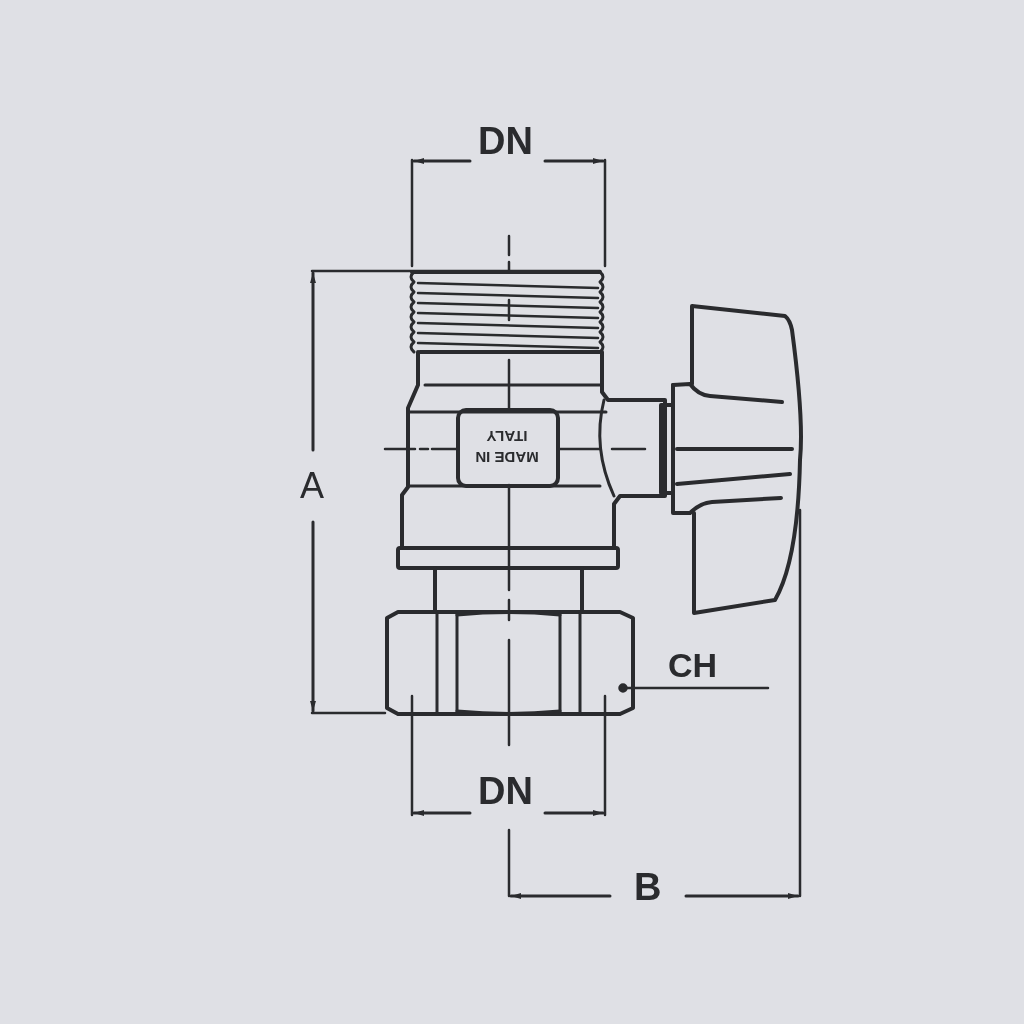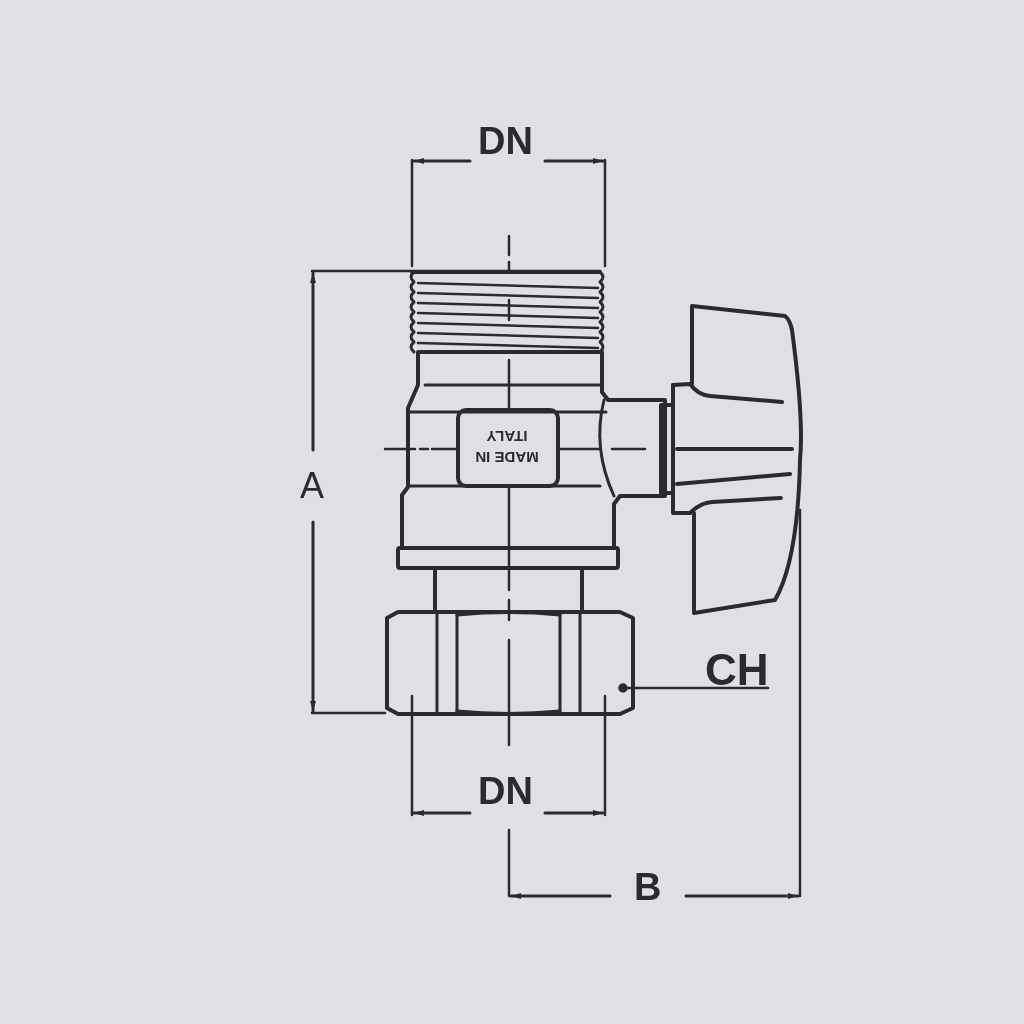--- a/index.html
+++ b/index.html
@@ -4,21 +4,21 @@
 <style>
   html, body { margin:0; padding:0; }
   body { width:1024px; height:1024px; background:#dfe0e5; overflow:hidden; }
   .stage { position:relative; width:1024px; height:847px; }
   svg { position:absolute; left:0; top:0; }
   .lbl { position:absolute; font-family:"Liberation Sans", sans-serif; font-weight:bold; color:#2a2b2e; line-height:1; }
   .dn-top { left:478px; top:122px; font-size:38px; }
   .dn-bot { left:478px; top:772px; font-size:38px; }
   .lbl-a { left:300px; top:468px; font-size:36px; font-weight:normal; }
   .lbl-b { left:634px; top:868px; font-size:38px; }
-  .lbl-ch { left:705px; top:648px; font-size:44px; }
+  .lbl-ch { left:668px; top:648px; font-size:34px; }
   .stamp { position:absolute; left:458px; top:410px; width:98px; height:74px; display:flex; flex-direction:column; align-items:center; justify-content:center; transform:rotate(180deg); font-family:"Liberation Sans", sans-serif; font-weight:bold; font-size:15px; color:#2a2b2e; line-height:1.4; }
 </style>
 </head>
 <body>
 
 <div class="stage">
 <svg width="1024" height="1024" viewBox="0 0 1024 1024">
   <defs>
     <marker id="arr" viewBox="0 0 10 10" refX="10" refY="5" markerWidth="14" markerHeight="10" orient="auto-start-reverse" markerUnits="userSpaceOnUse">
       <path d="M0,2 L10,5 L0,8 Z" fill="#2a2b2e"></path>

